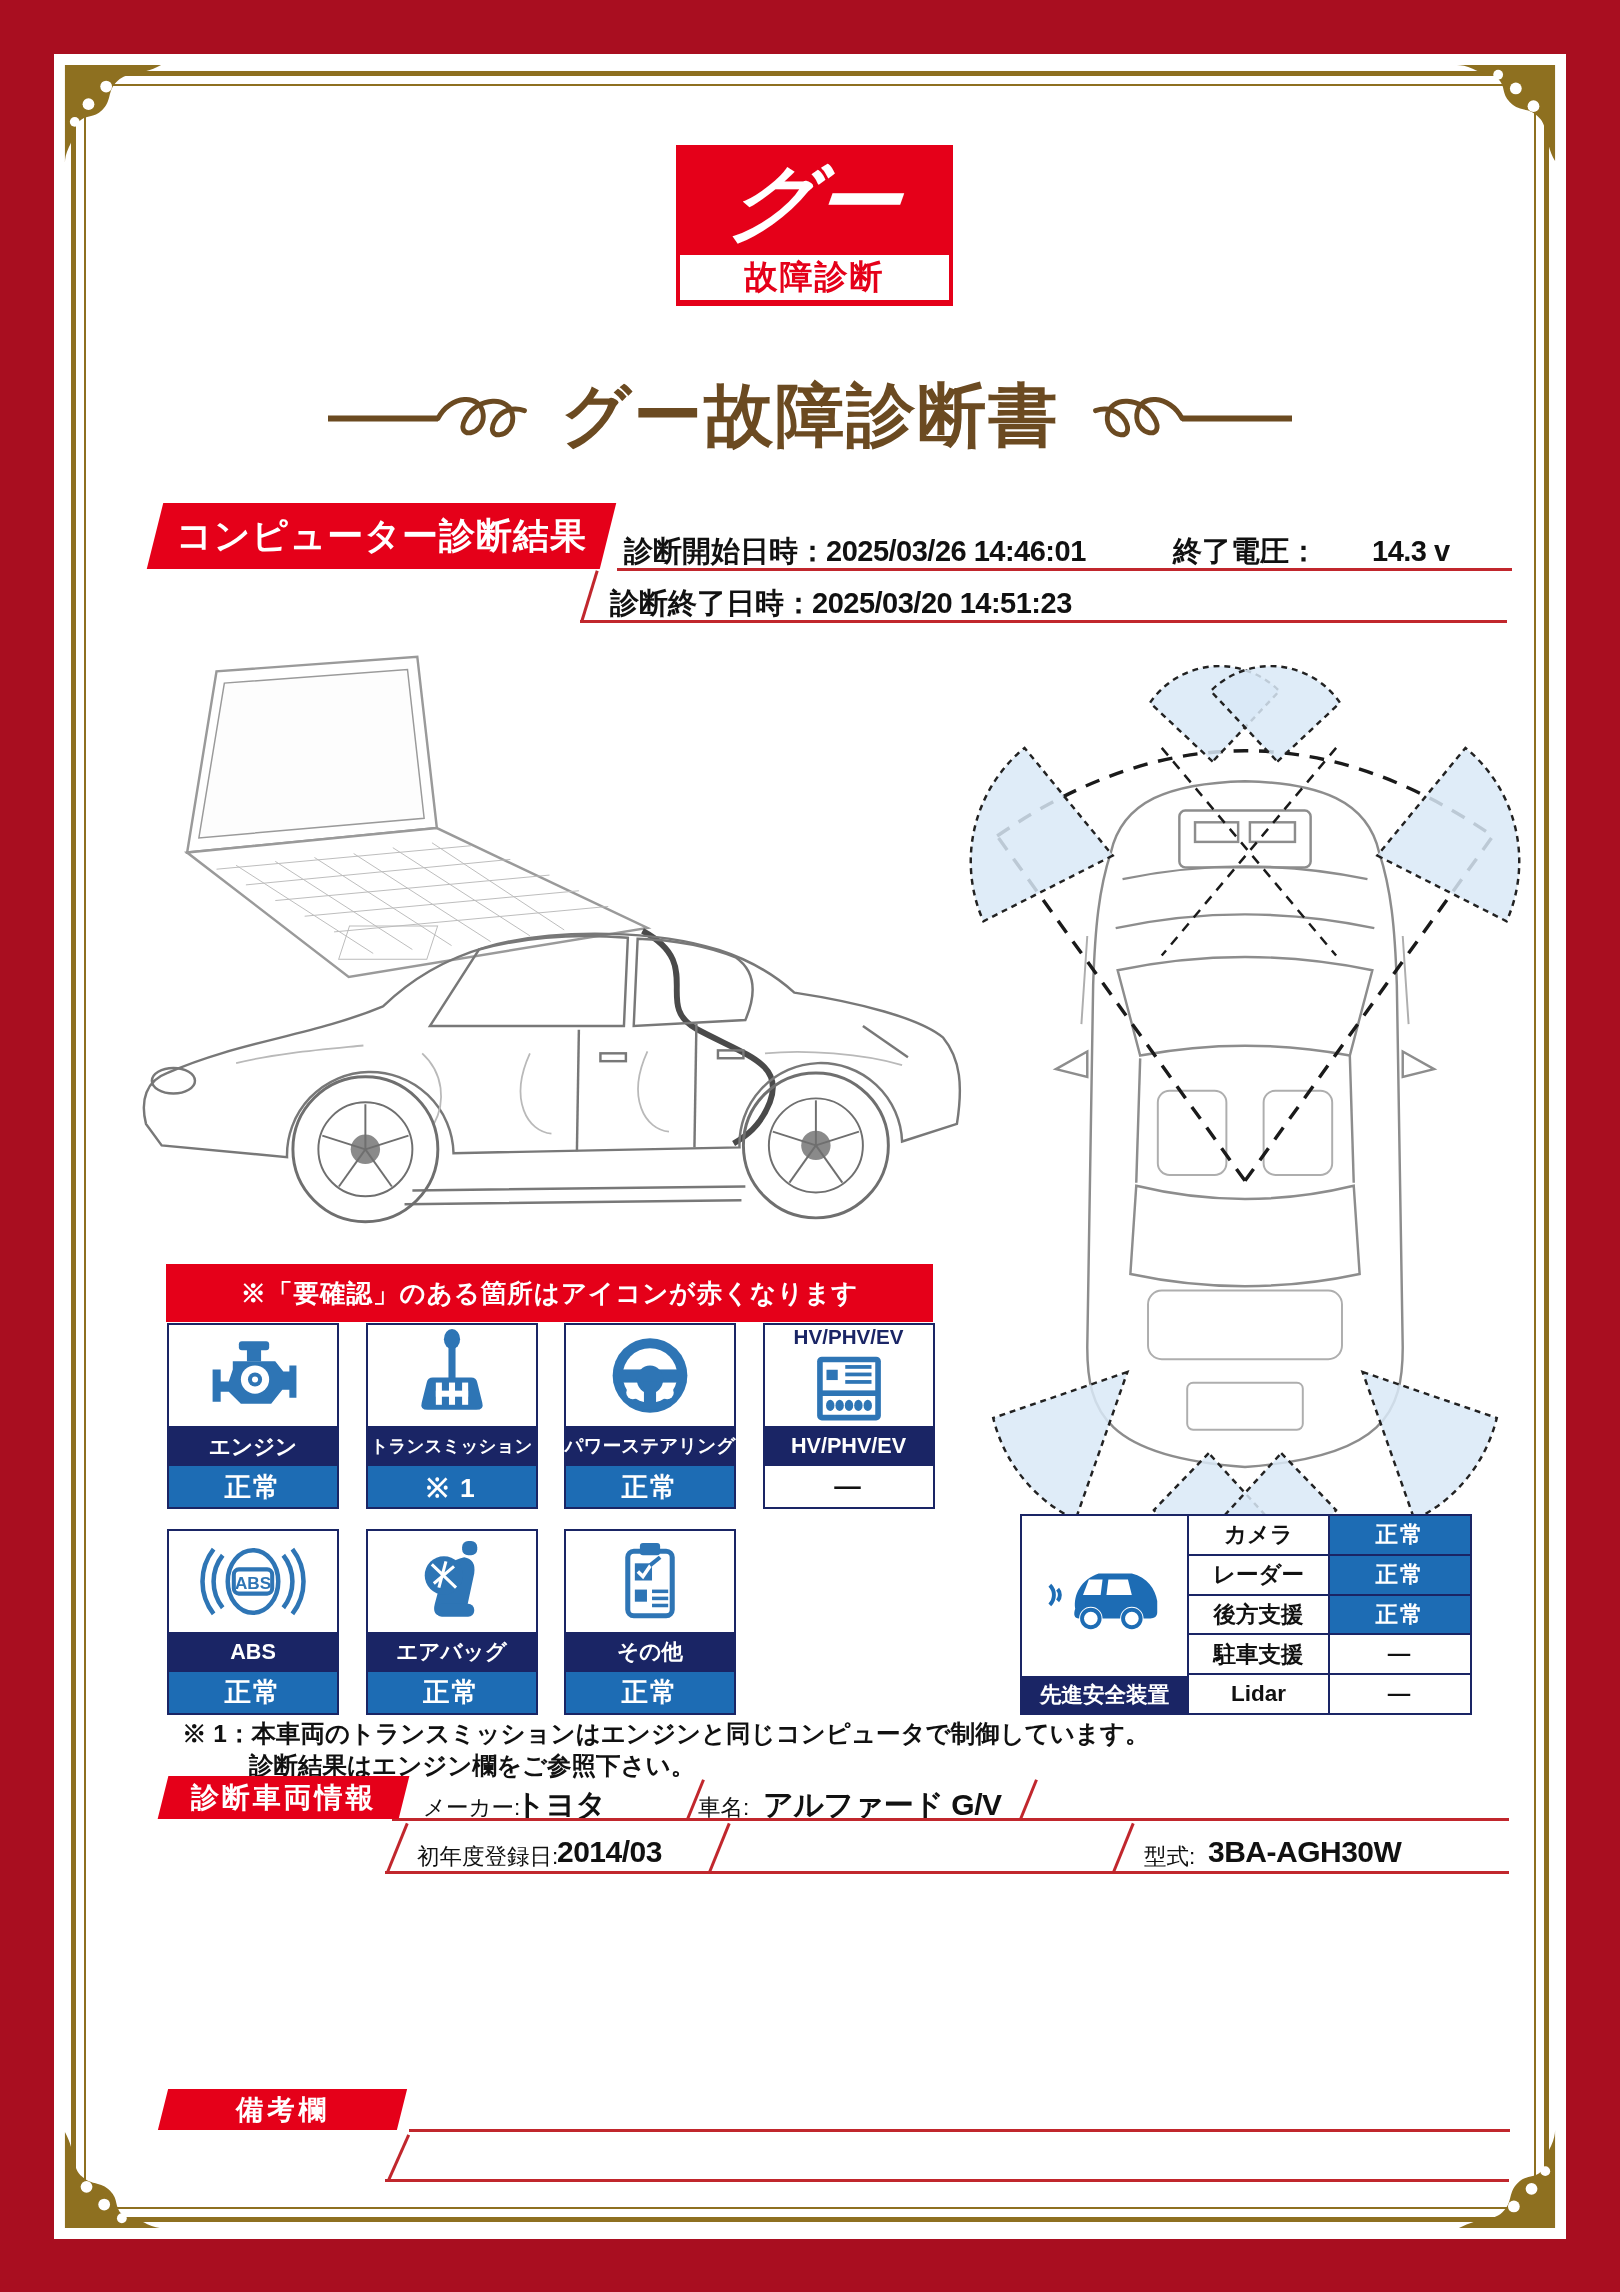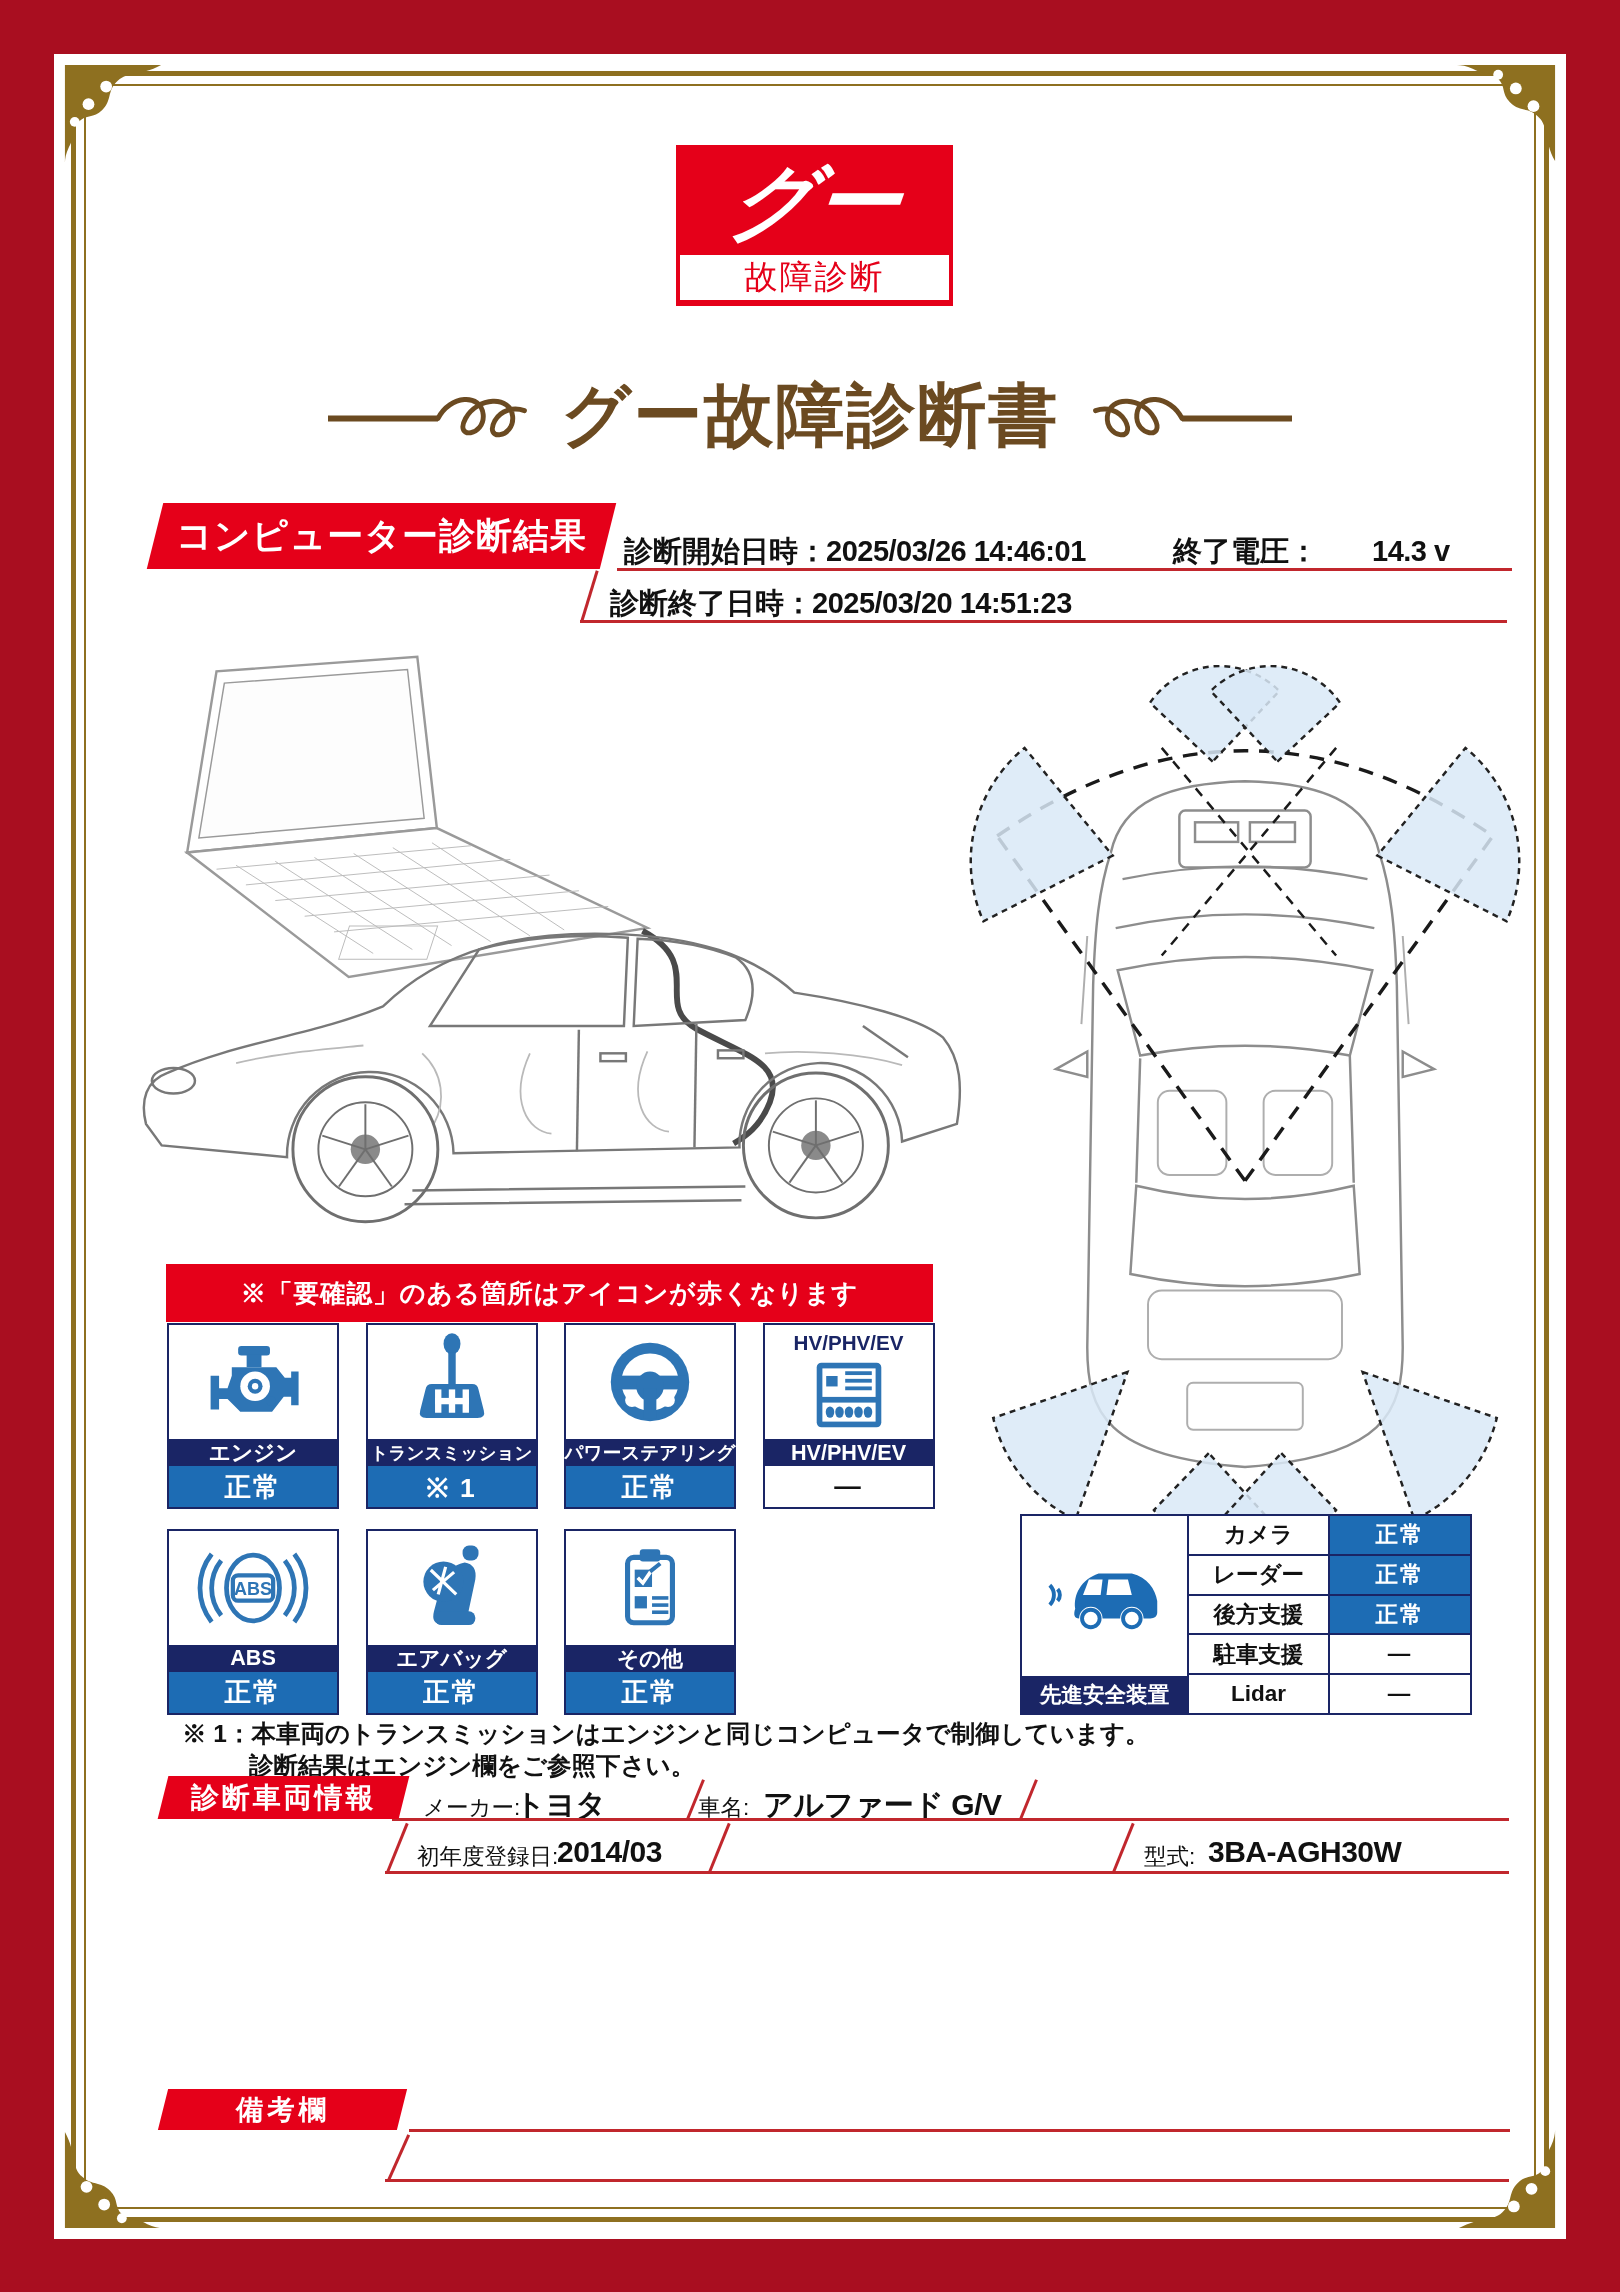--- a/index.html
+++ b/index.html
@@ -13,21 +13,21 @@
   .corner.tl{left:61px;top:61px;}
   .corner.tr{right:61px;top:61px;transform:rotate(90deg);}
   .corner.br{right:61px;bottom:61px;transform:rotate(180deg);}
   .corner.bl{left:61px;bottom:61px;transform:rotate(270deg);}
   
   .logo{position:absolute;left:676px;top:145px;width:277px;height:161px;border:4.9px solid #e50019;
         background:#e50019;box-sizing:border-box;}
   .logo-top{height:106px;display:flex;align-items:center;justify-content:center;}
   .logo-top span{color:#fff;font-size:84px;font-weight:bold;font-style:italic;transform:skewX(-6deg);line-height:1;}
   .logo-bottom{height:45px;background:#fff;display:flex;align-items:center;justify-content:center;}
-  .logo-bottom span{color:#e50019;font-size:33px;font-weight:normal;letter-spacing:2px;}
+  .logo-bottom span{color:#e50019;font-size:33px;font-weight:bold;letter-spacing:2px;}
   
   .title-row{position:absolute;left:0;top:370px;width:1620px;display:flex;align-items:center;justify-content:center;gap:11.8px;}
   .title-text{font-size:69px;font-weight:bold;color:#6b4a21;letter-spacing:2px;}
   
   .ribbon{position:absolute;background:#e50019;transform:skewX(-14deg);display:flex;align-items:center;justify-content:center;z-index:5;}
   .ribbon span{transform:skewX(14deg);color:#fff;font-weight:bold;white-space:nowrap;}
   .diag-banner{left:155px;top:503px;width:453px;height:66px;}
   .diag-banner span{font-size:36px;letter-spacing:1px;}
   .veh-banner{left:163px;top:1776px;width:241px;height:43px;}
   .veh-banner span{font-size:28px;letter-spacing:2.9px;}
@@ -43,21 +43,21 @@
   .notice span{color:#fff;font-size:25.5px;font-weight:bold;letter-spacing:1px;}
   
   .grid{position:absolute;left:167px;top:1323px;width:765px;height:392px;display:grid;
         grid-template-columns:repeat(4,172px);grid-template-rows:186px 186px;column-gap:26.5px;row-gap:19.6px;}
   .hdr-card{background:linear-gradient(115deg,#3e4b8f 0%,#3e4b8f 43%,#1d2767 43%,#141d54 100%);
             display:flex;flex-direction:column;align-items:center;justify-content:center;border:2px solid #1a2565;box-sizing:border-box;}
   .hdr-card div{color:#fff;font-size:32px;font-weight:bold;line-height:45px;letter-spacing:2px;}
   .card{border:2px solid #1a2565;box-sizing:border-box;display:flex;flex-direction:column;background:#fff;}
   .icon-area{flex:1;display:flex;flex-direction:column;align-items:center;justify-content:center;overflow:hidden;}
   .icon-title{color:#1a2565;font-weight:bold;font-size:20.6px;margin-bottom:2px;}
-  .card-label{height:27px;background:#1a2565;display:flex;align-items:center;justify-content:center;}
+  .card-label{height:40px;background:#1a2565;display:flex;align-items:center;justify-content:center;}
   .card-label span{color:#fff;font-weight:bold;white-space:nowrap;}
   .card-status{height:41px;background:#1d6cb4;display:flex;align-items:center;justify-content:center;}
   .card-status span{color:#fff;font-size:26.5px;font-weight:bold;letter-spacing:2px;}
   .card.na .card-status{background:#fff;}
   .card.na .card-status span{color:#111;}
   
   .footnote1{position:absolute;left:182px;top:1717px;font-size:24.5px;font-weight:bold;color:#111;}
   .footnote2{position:absolute;left:249px;top:1749px;font-size:24.5px;font-weight:bold;color:#111;}
   
   .adas{position:absolute;left:1020px;top:1514px;width:452px;height:201px;border:2.9px solid #1a2565;

